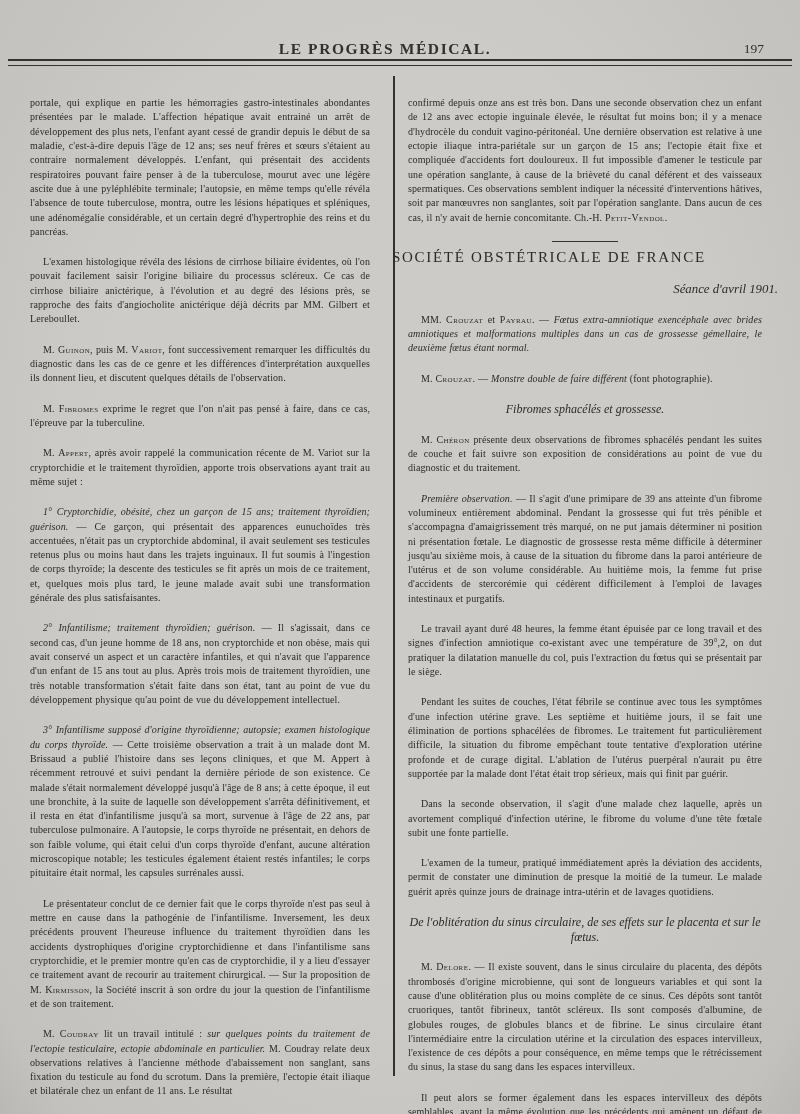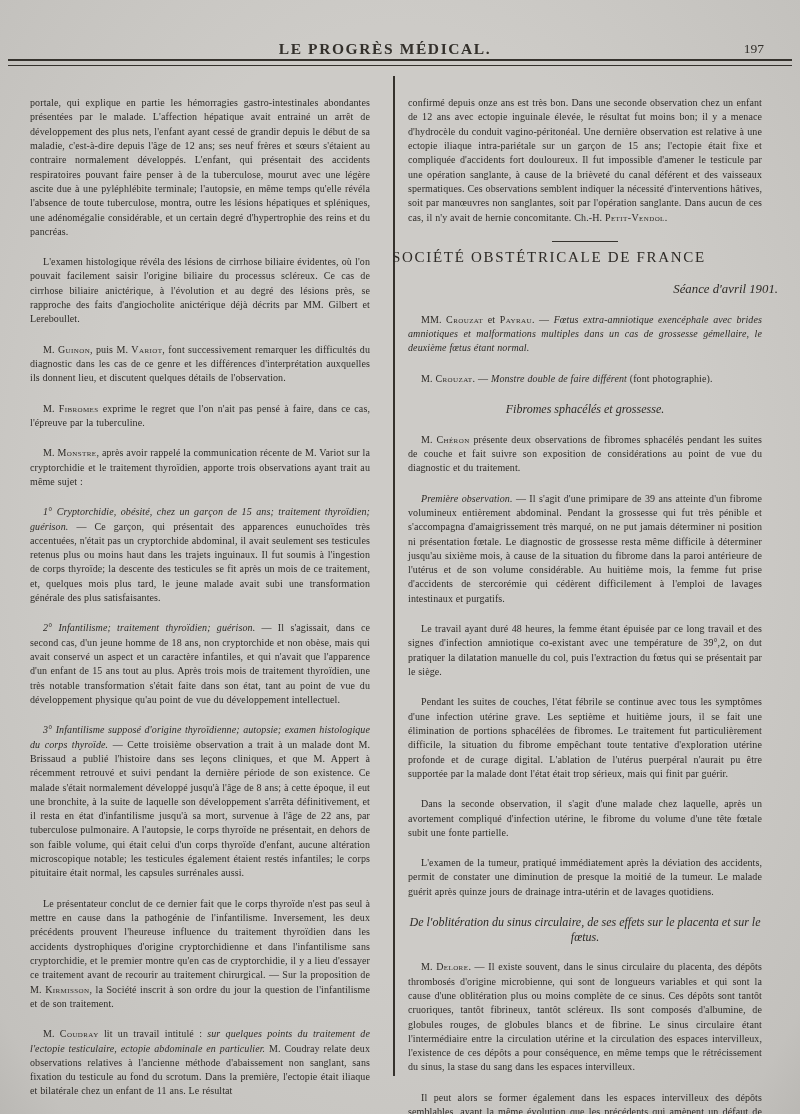--- a/index.html
+++ b/index.html
@@ -49,21 +49,21 @@
   <div class="page-header">
     <span class="journal-title">LE PROGRÈS MÉDICAL.</span>
     <span class="page-number">197</span>
   </div>
   <div class="double-rule"></div>
   <div class="col col-left">
       <p class="para"><span>portale, qui explique en partie les hémorragies gastro-intestinales abondantes présentées par le malade. L'affection hépatique avait entrainé un arrêt de développement des plus nets, l'enfant ayant cessé de grandir depuis le début de sa maladie, c'est-à-dire depuis l'âge de 12 ans; ses neuf frères et sœurs s'étaient au contraire normalement développés. L'enfant, qui présentait des accidents respiratoires pouvant faire penser à de la tuberculose, mourut avec une légère ascite due à une pyléphlébite terminale; l'autopsie, en même temps qu'elle révéla l'absence de toute tuberculose, montra, outre les lésions hépatiques et spléniques, une adénomégalie considérable, et un certain degré d'hypertrophie des reins et du pancréas.</span></p>
       <p class="para indent"><span>L'examen histologique révéla des lésions de cirrhose biliaire évidentes, où l'on pouvait facilement saisir l'origine biliaire du processus scléreux. Ce cas de cirrhose biliaire anictérique, à l'évolution et au degré des lésions près, se rapproche des faits d'angiocholite anictérique déjà décrits par MM. Gilbert et Lereboullet.</span></p>
       <p class="para indent"><span>M. </span><span class="sc">Guinon</span><span>, puis M. </span><span class="sc">Variot</span><span>, font successivement remarquer les difficultés du diagnostic dans les cas de ce genre et les différences d'interprétation auxquelles ils donnent lieu, et discutent quelques détails de l'observation.</span></p>
       <p class="para indent"><span>M. </span><span class="sc">Fibromes</span><span> exprime le regret que l'on n'ait pas pensé à faire, dans ce cas, l'épreuve par la tuberculine.</span></p>
-      <p class="para indent"><span>M. </span><span class="sc">Monstre</span><span>, après avoir rappelé la communication récente de M. Variot sur la cryptorchidie et le traitement thyroïdien, apporte trois observations ayant trait au même sujet :</span></p>
+      <p class="para indent"><span>M. </span><span class="sc">Appert</span><span>, après avoir rappelé la communication récente de M. Variot sur la cryptorchidie et le traitement thyroïdien, apporte trois observations ayant trait au même sujet :</span></p>
       <p class="para indent"><span class="it">1° Cryptorchidie, obésité, chez un garçon de 15 ans; traitement thyroïdien; guérison.</span><span> — Ce garçon, qui présentait des apparences eunuchoïdes très accentuées, n'était pas un cryptorchide abdominal, il avait seulement ses testicules retenus plus ou moins haut dans les trajets inguinaux. Il fut soumis à l'ingestion de corps thyroïde; la descente des testicules se fit après un mois de ce traitement, et, quelques mois plus tard, le jeune malade avait subi une transformation générale des plus satisfaisantes.</span></p>
       <p class="para indent"><span class="it">2° Infantilisme; traitement thyroïdien; guérison.</span><span> — Il s'agissait, dans ce second cas, d'un jeune homme de 18 ans, non cryptorchide et non obèse, mais qui avait conservé un aspect et un caractère infantiles, et qui n'avait que l'apparence d'un enfant de 15 ans tout au plus. Après trois mois de traitement thyroïdien, une très notable transformation s'était faite dans son état, tant au point de vue du développement physique qu'au point de vue du développement intellectuel.</span></p>
       <p class="para indent"><span class="it">3° Infantilisme supposé d'origine thyroïdienne; autopsie; examen histologique du corps thyroïde.</span><span> — Cette troisième observation a trait à un malade dont M. Brissaud a publié l'histoire dans ses leçons cliniques, et que M. Appert à récemment retrouvé et suivi pendant la dernière période de son existence. Ce malade s'était normalement développé jusqu'à l'âge de 8 ans; à cette époque, il eut une bronchite, à la suite de laquelle son développement s'arrêta définitivement, et il resta en état d'infantilisme jusqu'à sa mort, survenue à l'âge de 22 ans, par tuberculose pulmonaire. A l'autopsie, le corps thyroïde ne présentait, en dehors de son faible volume, qui était celui d'un corps thyroïde d'enfant, aucune altération microscopique notable; les testicules également étaient restés infantiles; le corps pituitaire était normal, les capsules surrénales aussi.</span></p>
       <p class="para indent"><span>Le présentateur conclut de ce dernier fait que le corps thyroïde n'est pas seul à mettre en cause dans la pathogénie de l'infantilisme. Inversement, les deux précédents prouvent l'heureuse influence du traitement thyroïdien dans les accidents dystrophiques d'origine cryptorchidienne et dans l'infantilisme sans cryptorchidie, et le premier montre qu'en cas de cryptorchidie, il y a lieu d'essayer ce traitement avant de recourir au traitement chirurgical. — Sur la proposition de M. </span><span class="sc">Kirmisson</span><span>, la Société inscrit à son ordre du jour la question de l'infantilisme et de son traitement.</span></p>
       <p class="para indent"><span>M. </span><span class="sc">Coudray</span><span> lit un travail intitulé : </span><span class="it">sur quelques points du traitement de l'ectopie testiculaire, ectopie abdominale en particulier.</span><span> M. Coudray relate deux observations relatives à l'ancienne méthode d'abaissement non sanglant, sans fixation du testicule au fond du scrotum. Dans la première, l'ectopie était iliaque et bilatérale chez un enfant de 11 ans. Le résultat</span></p>
     </div>
   <div class="col-divider"></div>
   <div class="col col-right">
       <p class="para"><span>confirmé depuis onze ans est très bon. Dans une seconde observation chez un enfant de 12 ans avec ectopie inguinale élevée, le résultat fut moins bon; il y a menace d'hydrocèle du conduit vagino-péritonéal. Une dernière observation est relative à une ectopie iliaque intra-pariétale sur un garçon de 15 ans; l'ectopie était fixe et compliquée d'accidents fort douloureux. Il fut impossible d'amener le testicule par une opération sanglante, à cause de la brièveté du canal déférent et des vaisseaux spermatiques. Ces observations semblent indiquer la nécessité d'interventions hâtives, soit par manœuvres non sanglantes, soit par l'opération sanglante. Dans aucun de ces cas, il n'y avait de hernie concomitante. Ch.-H. </span><span class="sc">Petit-Vendol</span><span>.</span></p>
       <div class="sep-rule"></div>

